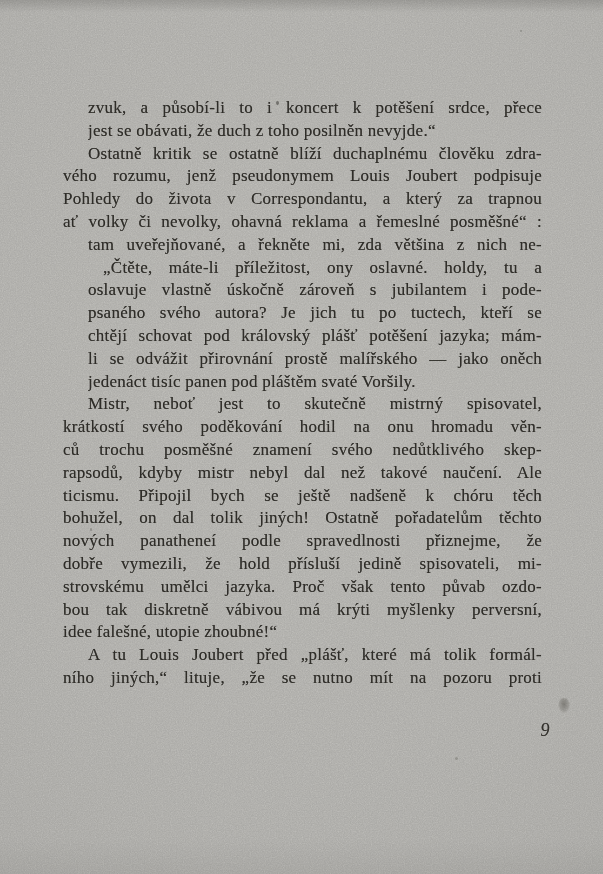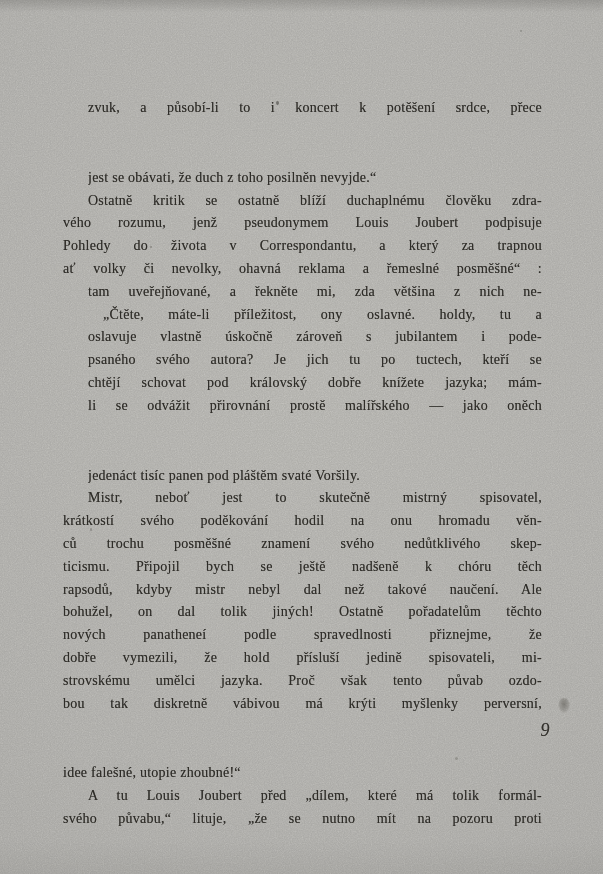--- a/index.html
+++ b/index.html
@@ -9,36 +9,36 @@
     overflow:hidden;
     background:
       linear-gradient(180deg, rgba(105,104,100,0.28) 0%, rgba(105,104,100,0) 1.4%),
       linear-gradient(0deg, rgba(120,119,114,0.10) 0%, rgba(120,119,114,0) 4%),
       radial-gradient(ellipse 130% 110% at 50% 42%, #d0cfca 0%, #cac9c5 45%, #c1c0bc 78%, #b4b3af 100%);
     font-family:"Liberation Serif","DejaVu Serif",serif;
   }
   .grain{position:absolute;left:0;top:0;pointer-events:none;}
   .textblock{
     position:absolute;left:63px;top:97px;width:479px;
-    font-size:14px;line-height:22.8px;
+    font-size:17px;line-height:22.8px;
     color:#35332e;
     letter-spacing:0.25px;
     text-shadow:0 0 0.5px rgba(53,51,46,0.55);
   }
   .ln{
     text-align:justify;
     text-align-last:justify;
     height:22.8px;
     overflow:hidden;
     white-space:normal;
   }
   .ln.q{margin-left:25px;}
   .ln.ind{text-indent:25px;}
   .ln.qind{text-indent:15px;}
-  .ln.last{text-align:left;text-align-last:left;margin-top:47px;}
+  .ln.last{text-align:left;text-align-last:left;}
   .it{}
   .pagenum{
     position:absolute;left:530px;top:720px;width:30px;
     font-size:18px;font-style:italic;color:#3a3833;text-align:center;
     text-shadow:0 0 0.5px rgba(53,51,46,0.5);
   }
   .speck{position:absolute;border-radius:50%;pointer-events:none;}
   .s1{left:276px;top:101px;width:3px;height:4px;background:rgba(70,68,62,0.55);}
   .s2{left:150px;top:246px;width:2px;height:2px;background:rgba(80,78,72,0.4);}
   .s3{left:90px;top:528px;width:2px;height:3px;background:rgba(80,78,72,0.35);}
@@ -58,36 +58,36 @@
     <div class="ln q"><span>zvuk, a působí-li to i koncert k potěšení srdce, přece</span></div>
     <div class="ln q last"><span>jest se obávati, že duch z toho posilněn nevyjde.“</span></div>
     <div class="ln ind"><span>Ostatně kritik se ostatně blíží duchaplnému člověku zdra-</span></div>
     <div class="ln"><span>vého rozumu, jenž pseudonymem Louis Joubert podpisuje</span></div>
     <div class="ln"><span class="it">Pohledy do života</span><span> v </span><span class="it">Correspondantu</span><span>, a který za trapnou</span></div>
     <div class="ln"><span>ať volky či nevolky, ohavná reklama a řemeslné posměšné“ :</span></div>
     <div class="ln q"><span>tam uveřejňované, a řekněte mi, zda většina z nich ne-</span></div>
     <div class="ln q qind"><span>„Čtěte, máte-li příležitost, ony oslavné. holdy, tu a</span></div>
     <div class="ln q"><span>oslavuje vlastně úskočně zároveň s jubilantem i pode-</span></div>
     <div class="ln q"><span>psaného svého autora? Je jich tu po tuctech, kteří se</span></div>
-    <div class="ln q"><span>chtějí schovat pod královský dobře knížete jazyka; mám-</span></div>
+    <div class="ln q"><span>chtějí schovat pod královský plášť potěšení jazyka; mám-</span></div>
     <div class="ln q"><span>li se odvážit přirovnání prostě malířského — jako oněch</span></div>
     <div class="ln q last"><span>jedenáct tisíc panen pod pláštěm svaté Voršily.</span></div>
     <div class="ln ind"><span>Mistr, neboť jest to skutečně mistrný spisovatel,</span></div>
     <div class="ln"><span>krátkostí svého poděkování hodil na onu hromadu věn-</span></div>
     <div class="ln"><span>ců trochu posměšné znamení svého nedůtklivého skep-</span></div>
+    <div class="ln"><span>rapsodů, kdyby mistr nebyl dal než takové naučení. Ale</span></div>
     <div class="ln"><span>ticismu. Připojil bych se ještě nadšeně k chóru těch</span></div>
-    <div class="ln"><span>rapsodů, kdyby mistr nebyl dal než takové naučení. Ale</span></div>
     <div class="ln"><span>bohužel, on dal tolik jiných! Ostatně pořadatelům těchto</span></div>
     <div class="ln"><span>nových panatheneí podle spravedlnosti přiznejme, že</span></div>
     <div class="ln"><span>dobře vymezili, že hold přísluší jedině spisovateli, mi-</span></div>
     <div class="ln"><span>strovskému umělci jazyka. Proč však tento půvab ozdo-</span></div>
     <div class="ln"><span>bou tak diskretně vábivou má krýti myšlenky perversní,</span></div>
     <div class="ln last"><span>idee falešné, utopie zhoubné!“</span></div>
-    <div class="ln ind"><span>A tu Louis Joubert před „dílem, které má tolik formál-</span></div>
-    <div class="ln"><span>svého půvabu,“ lituje,  „</span><span class="it">že se nutno mít na pozoru proti</span></div>
+    <div class="ln ind"><span>A tu Louis Joubert před „plášť, které má tolik formál-</span></div>
+    <div class="ln"><span>ního jiných,“ lituje,  „</span><span class="it">že se nutno mít na pozoru proti</span></div>
   </div>
 
   <div class="pagenum">9</div>
 
   <div class="speck s1"></div>
   <div class="speck s2"></div>
   <div class="speck s3"></div>
   <div class="speck s4"></div>
   <div class="speck s5"></div>
   <div class="speck smudge"></div>

